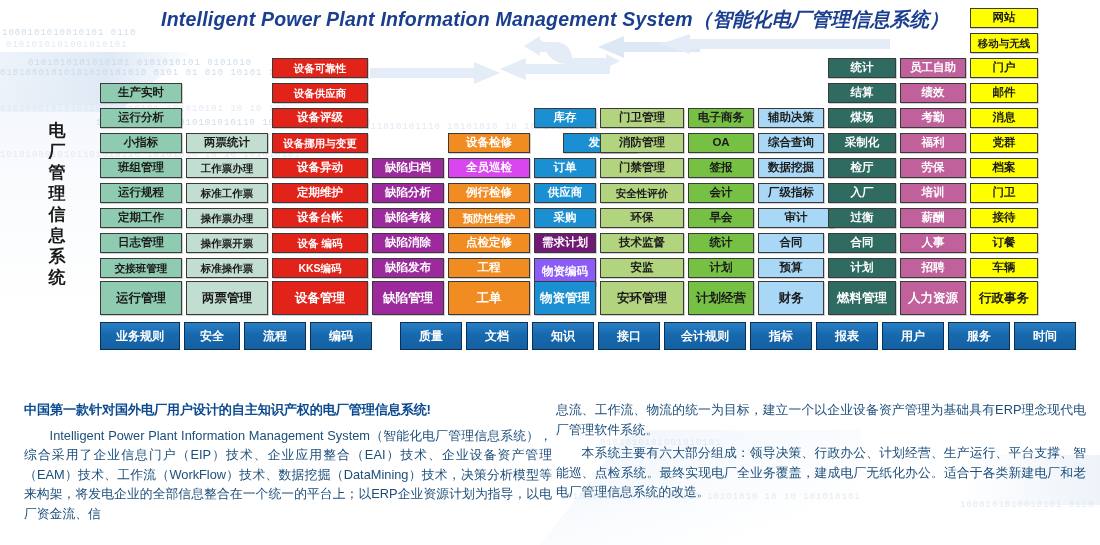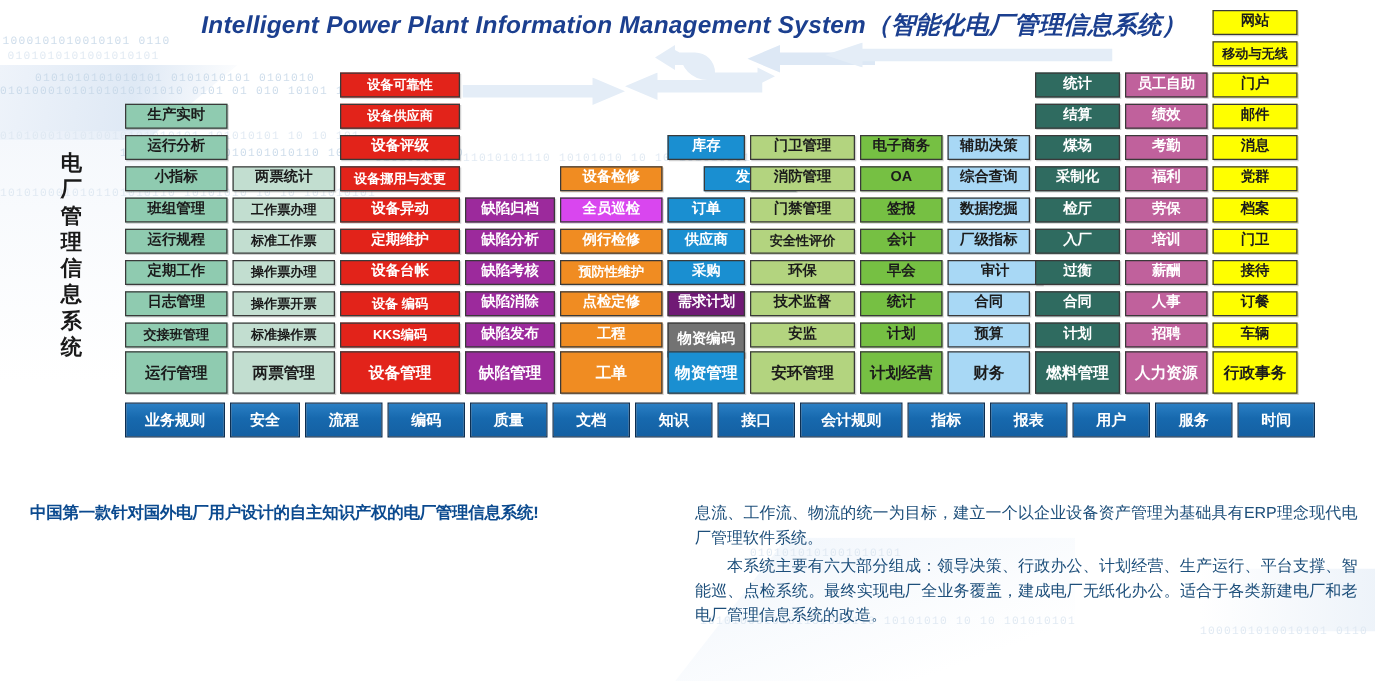--- a/index.html
+++ b/index.html
@@ -194,21 +194,21 @@
       <div class="cell small" style="left: 448px; top: 208px; width: 82px; height: 20px; background: rgb(240, 140, 34); color: rgb(255, 255, 255);">预防性维护</div>
       <div class="cell" style="left: 448px; top: 233px; width: 82px; height: 20px; background: rgb(240, 140, 34); color: rgb(255, 255, 255);">点检定修</div>
       <div class="cell" style="left: 448px; top: 258px; width: 82px; height: 20px; background: rgb(240, 140, 34); color: rgb(255, 255, 255);">工程</div>
       <div class="cell sum" style="left: 448px; top: 281px; width: 82px; height: 34px; background: rgb(240, 140, 34); color: rgb(255, 255, 255);">工单</div>
       <div class="cell" style="left: 534px; top: 108px; width: 62px; height: 20px; background: rgb(26, 143, 209); color: rgb(255, 255, 255);">库存</div>
       <div class="cell" style="left: 563px; top: 133px; width: 74px; height: 20px; background: rgb(26, 143, 209); color: rgb(255, 255, 255);">发票</div>
       <div class="cell" style="left: 534px; top: 158px; width: 62px; height: 20px; background: rgb(26, 143, 209); color: rgb(255, 255, 255);">订单</div>
       <div class="cell" style="left: 534px; top: 183px; width: 62px; height: 20px; background: rgb(26, 143, 209); color: rgb(255, 255, 255);">供应商</div>
       <div class="cell" style="left: 534px; top: 208px; width: 62px; height: 20px; background: rgb(26, 143, 209); color: rgb(255, 255, 255);">采购</div>
       <div class="cell" style="left: 534px; top: 233px; width: 62px; height: 20px; background: #701a75; color: rgb(255, 255, 255);">需求计划</div>
-      <div class="cell" style="left: 534px; top: 258px; width: 62px; height: 28px; background: #737373; color: rgb(255, 255, 255);">物资编码</div>
+      <div class="cell" style="left: 534px; top: 258px; width: 62px; height: 28px; background: #8b5cf6; color: rgb(255, 255, 255);">物资编码</div>
       <div class="cell sum" style="left: 534px; top: 281px; width: 62px; height: 34px; background: rgb(26, 143, 209); color: rgb(255, 255, 255);">物资管理</div>
       <div class="cell" style="left: 600px; top: 108px; width: 84px; height: 20px; background: rgb(179, 212, 127); color: rgb(27, 27, 27);">门卫管理</div>
       <div class="cell" style="left: 600px; top: 133px; width: 84px; height: 20px; background: rgb(179, 212, 127); color: rgb(27, 27, 27);">消防管理</div>
       <div class="cell" style="left: 600px; top: 158px; width: 84px; height: 20px; background: rgb(179, 212, 127); color: rgb(27, 27, 27);">门禁管理</div>
       <div class="cell small" style="left: 600px; top: 183px; width: 84px; height: 20px; background: rgb(179, 212, 127); color: rgb(27, 27, 27);">安全性评价</div>
       <div class="cell" style="left: 600px; top: 208px; width: 84px; height: 20px; background: rgb(179, 212, 127); color: rgb(27, 27, 27);">环保</div>
       <div class="cell" style="left: 600px; top: 233px; width: 84px; height: 20px; background: rgb(179, 212, 127); color: rgb(27, 27, 27);">技术监督</div>
       <div class="cell" style="left: 600px; top: 258px; width: 84px; height: 20px; background: rgb(179, 212, 127); color: rgb(27, 27, 27);">安监</div>
       <div class="cell sum" style="left: 600px; top: 281px; width: 84px; height: 34px; background: rgb(179, 212, 127); color: rgb(27, 27, 27);">安环管理</div>
       <div class="cell" style="left: 688px; top: 108px; width: 66px; height: 20px; background: rgb(118, 192, 67); color: rgb(27, 27, 27);">电子商务</div>
@@ -259,33 +259,34 @@
       <div class="cell" style="left: 970px; top: 233px; width: 68px; height: 20px; background: rgb(255, 255, 0); color: rgb(27, 27, 27);">订餐</div>
       <div class="cell" style="left: 970px; top: 258px; width: 68px; height: 20px; background: rgb(255, 255, 0); color: rgb(27, 27, 27);">车辆</div>
       <div class="cell sum" style="left: 970px; top: 281px; width: 68px; height: 34px; background: rgb(255, 255, 0); color: rgb(27, 27, 27);">行政事务</div>
     </div>
 
   <div class="platband" id="platband">
       <div class="platcell" style="width: 80px;">业务规则</div>
       <div class="platcell" style="width: 56px;">安全</div>
       <div class="platcell" style="width: 62px;">流程</div>
       <div class="platcell" style="width: 62px;">编码</div>
-      <div class="platcell" style="width: 62px;">质量</div>
+      <div class="platcell" style="width: 62px; margin-left: 24px;">质量</div>
       <div class="platcell" style="width: 62px;">文档</div>
       <div class="platcell" style="width: 62px;">知识</div>
       <div class="platcell" style="width: 62px;">接口</div>
       <div class="platcell" style="width: 82px;">会计规则</div>
       <div class="platcell" style="width: 62px;">指标</div>
       <div class="platcell" style="width: 62px;">报表</div>
       <div class="platcell" style="width: 62px;">用户</div>
       <div class="platcell" style="width: 62px;">服务</div>
       <div class="platcell" style="width: 62px;">时间</div>
     </div>
 
   <div class="txtcol left">
     <p class="headline">中国第一款针对国外电厂用户设计的自主知识产权的电厂管理信息系统!</p>
+    <p class="para">Intelligent Power Plant Information Management System（智能化电厂管理信息系统），综合采用了企业信息门户（EIP）技术、企业应用整合（EAI）技术、企业设备资产管理（EAM）技术、工作流（WorkFlow）技术、数据挖掘（DataMining）技术，决策分析模型等来构架，将发电企业的全部信息整合在一个统一的平台上；以ERP企业资源计划为指导，以电厂资金流、信</p>
   </div>
   <div class="txtcol right">
     <p class="para noindent">息流、工作流、物流的统一为目标，建立一个以企业设备资产管理为基础具有ERP理念现代电厂管理软件系统。</p>
     <p class="para">本系统主要有六大部分组成：领导决策、行政办公、计划经营、生产运行、平台支撑、智能巡、点检系统。最终实现电厂全业务覆盖，建成电厂无纸化办公。适合于各类新建电厂和老电厂管理信息系统的改造。</p>
   </div>
 
 </div>
 
 </body></html>

